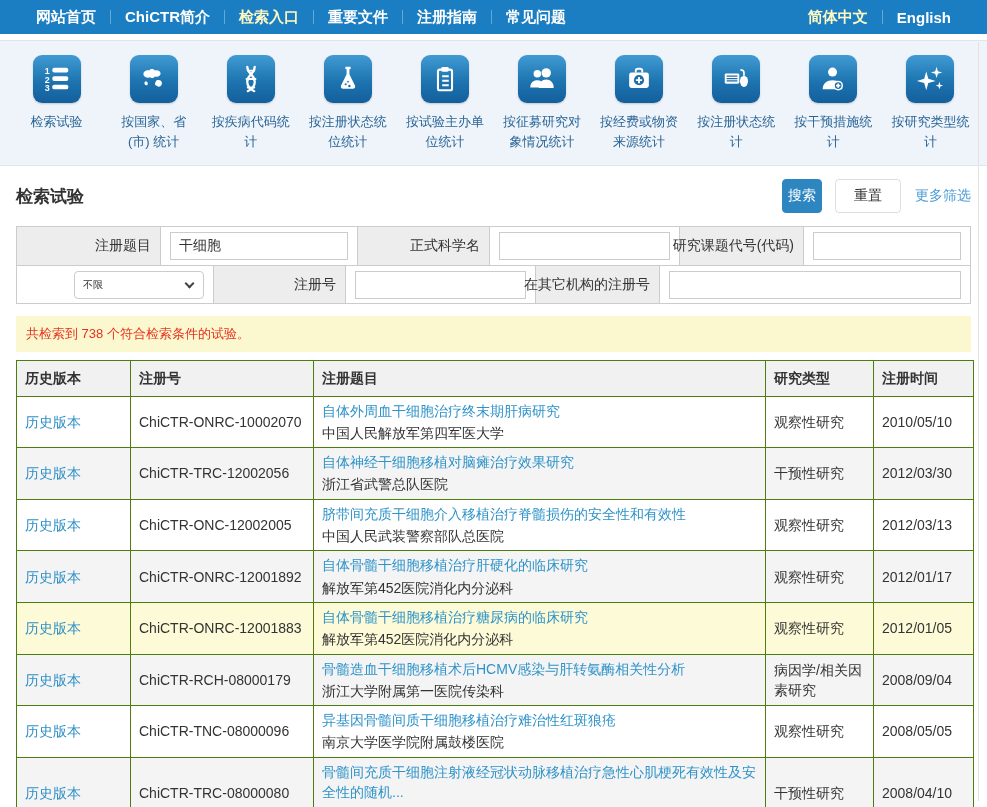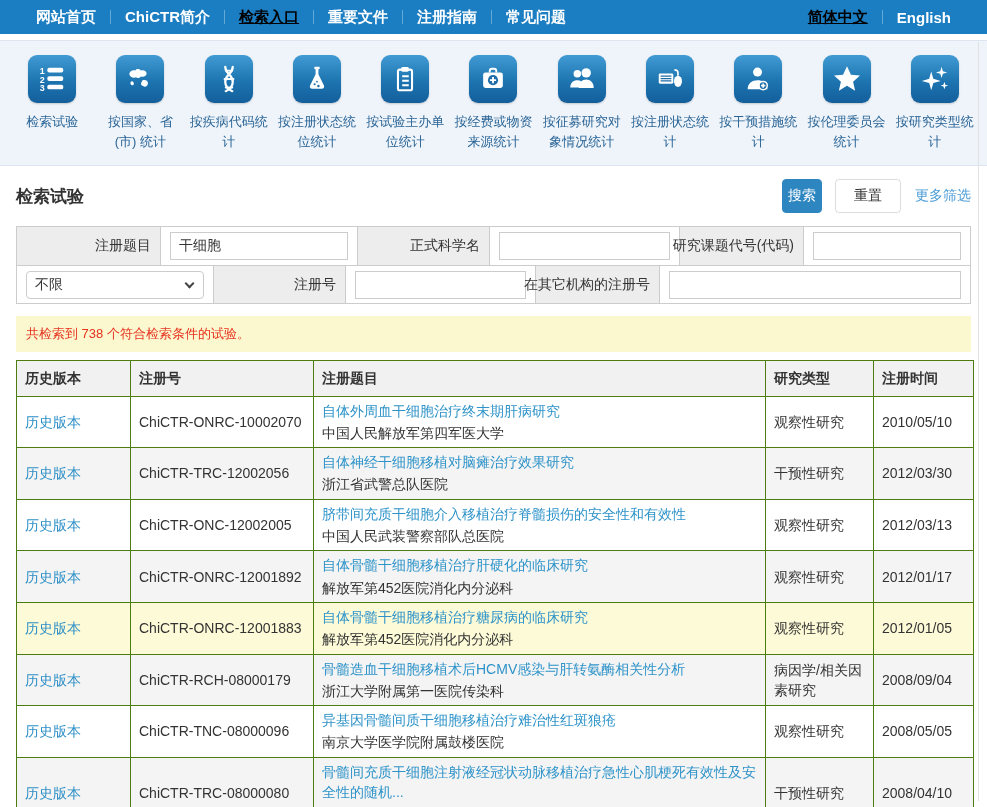--- a/index.html
+++ b/index.html
@@ -8,21 +8,21 @@
     width:987px; height:807px; overflow:hidden; position:relative;
     background:#fff; color:#333;
     font-family:"Liberation Sans","DejaVu Sans",sans-serif;
   }
   
   .navbar { height:34px; background:#1b7ec2; display:flex; align-items:center; padding:0 22px; }
   .nav-left, .nav-right { display:flex; align-items:center; }
   .nav-left { flex:1; }
   .nav-item { color:#fff; font-weight:bold; font-size:15px; padding:2px 14px; cursor:pointer; white-space:nowrap; }
   .nav-sep { width:1px; height:14px; background:#62a9d8; }
-  .nav-item.active { color:#000000;text-decoration:underline; }
+  .nav-item.active { color:#fef9c3; }
   
   .toolbar { margin-top:6px; background:#eef4fa; border-top:1px solid #dde6f0; border-bottom:1px solid #dde6f0;
              display:flex; padding:14px 8px 13px; }
   .tool { flex:1; display:flex; flex-direction:column; align-items:center; cursor:pointer; }
   .tool-icon { width:48px; height:48px; border-radius:9px;
                background:linear-gradient(180deg,#419bd3 0%,#1d74b0 55%,#135f9c 100%);
                box-shadow:0 1px 2px rgba(0,0,0,.18);
                display:flex; align-items:center; justify-content:center; }
   .tool-icon svg { width:30px; height:30px; display:block; }
   .tool-label { margin-top:9px; font-size:13px; color:#2a6496; text-align:center; line-height:1.55; white-space:pre-line; }
@@ -37,22 +37,22 @@
   .search-form { margin:2px 16px 0; border:1px solid #ccc; }
   .form-row { display:flex; height:38px; }
   .form-row + .form-row { border-top:1px solid #ccc; }
   .f-label { background:#ededed; border-right:1px solid #ccc; display:flex; align-items:center;
              justify-content:flex-end; padding-right:9px; font-size:14px; color:#333; white-space:nowrap; }
   .f-input { display:flex; align-items:center; padding:0 9px; background:#fff; }
   .f-input.bordered { border-right:1px solid #ccc; }
   .w-l1{width:144px;} .w-i1{width:197px;} .w-l2{width:132px;padding-left:40px;} .w-i2{width:190px;} .w-l3{width:124px;} .w-i3{flex:1;}
   .text-input { width:100%; height:28px; border:1px solid #ccc; border-radius:0; padding:0 8px; font-size:14px; color:#333;
                 font-family:inherit; outline:none; background:#fff; }
-  .select { width:100%; height:28px; border:1px solid #ccc; border-radius:4px; padding:0 22px 0 8px; font-size:14px;
-            background:#fff; position:relative; display:flex; align-items:center; cursor:pointer; }
+  .select { width:100%; height:28px; border:1px solid #ccc; border-radius:4px; padding:0 22px 0 8px; font-size:10px;
+            background:#fff; position:relative; display:flex; align-items:center; cursor:pointer;margin-left:48px; }
   .select .chev { position:absolute; right:10px; top:8px; width:7px; height:7px;
                   border-right:2px solid #444; border-bottom:2px solid #444; transform:rotate(45deg); }
   
   .result-msg { margin:12px 16px 4px; background:#fbf8cf; color:#e6321f; font-size:13px; padding:9px 10px; }
   
   table.results { margin:8px 16px 0; width:957px; border-collapse:collapse; table-layout:fixed; font-size:14px; }
   .results th, .results td { border:1px solid #4d7c0f; padding:4px 8px; text-align:left; vertical-align:middle; line-height:1.45; }
   .results th { background:#f1f1f1; font-weight:bold; color:#333; padding:7px 8px; }
   .results tr.even td { background:#f4f4f4; }
   .results tr.hl td { background:#fcfad7; }
@@ -159,49 +159,49 @@
           <rect x="12" y="3.2" width="8" height="5" rx="1.5" fill="#fff"></rect>
         </svg>
     </div>
     <div class="tool-label">按试验主办单
 位统计</div>
   </div>
 
   <div class="tool">
     <div class="tool-icon">
       <svg viewBox="0 0 32 32">
+          <g fill="#fff">
+            <circle cx="11" cy="10.5" r="4"></circle>
+            <path d="M3.5 25c0-5.2 3.4-7.6 7.5-7.6 1.6 0 3 .4 4.2 1.1L13 25z"></path>
+            <circle cx="20.5" cy="9.5" r="5"></circle>
+            <path d="M12.5 25.5c0-5.8 3.6-9 8-9s8 3.2 8 9z"></path>
+          </g>
+        </svg>
+    </div>
+    <div class="tool-label">按征募研究对
+象情况统计</div>
+  </div>
+
+  <div class="tool">
+    <div class="tool-icon">
+      <svg viewBox="0 0 32 32">
           <path d="M12.5 9V7.5A2.5 2.5 0 0 1 15 5h2a2.5 2.5 0 0 1 2.5 2.5V9" stroke="#fff" stroke-width="2" fill="none"></path>
           <rect x="5.5" y="9" width="21" height="16.5" rx="2.5" fill="#fff"></rect>
           <circle cx="16" cy="17.2" r="5.4" fill="#1d6da8"></circle>
           <path d="M15 13.9h2v2.3h2.3v2h-2.3v2.3h-2v-2.3h-2.3v-2H15z" fill="#fff"></path>
         </svg>
     </div>
     <div class="tool-label">按经费或物资
 来源统计</div>
   </div>
 
   <div class="tool">
     <div class="tool-icon">
       <svg viewBox="0 0 32 32">
           <g fill="#fff">
-            <circle cx="11" cy="10.5" r="4"></circle>
-            <path d="M3.5 25c0-5.2 3.4-7.6 7.5-7.6 1.6 0 3 .4 4.2 1.1L13 25z"></path>
-            <circle cx="20.5" cy="9.5" r="5"></circle>
-            <path d="M12.5 25.5c0-5.8 3.6-9 8-9s8 3.2 8 9z"></path>
-          </g>
-        </svg>
-    </div>
-    <div class="tool-label">按征募研究对
-象情况统计</div>
-  </div>
-
-  <div class="tool">
-    <div class="tool-icon">
-      <svg viewBox="0 0 32 32">
-          <g fill="#fff">
             <rect x="4" y="10" width="15.5" height="11" rx="1.5"></rect>
             <ellipse cx="24.5" cy="18.5" rx="4.3" ry="6"></ellipse>
             <path d="M24.5 12.5V9.5c0-2.2-1.6-3.2-3.8-3.2" stroke="#fff" stroke-width="1.8" fill="none"></path>
           </g>
           <g stroke="#1d6da8" stroke-width="1.3" fill="none">
             <path d="M6 13h11.5M6 15.5h11.5M6 18h11.5"></path>
           </g>
         </svg>
     </div>
     <div class="tool-label">按注册状态统
@@ -216,29 +216,20 @@
             <path d="M5 27c0-6.6 4.7-9.6 10.5-9.6S26 20.4 26 27z"></path>
           </g>
           <circle cx="21.5" cy="23" r="4.4" fill="#1d6da8" stroke="#fff" stroke-width="1.6"></circle>
           <path d="M20.6 20.7h1.8v1.4h1.4v1.8h-1.4v1.4h-1.8v-1.4h-1.4v-1.8h1.4z" fill="#fff"></path>
         </svg>
     </div>
     <div class="tool-label">按干预措施统
 计</div>
   </div>
 
-  <div class="tool">
-    <div class="tool-icon">
-      <svg viewBox="0 0 32 32">
-          <polygon fill="#fff" points="16,2.5 20.2,11.4 29.8,12.3 22.5,18.8 24.7,28.5 16,23.3 7.3,28.5 9.5,18.8 2.2,12.3 11.8,11.4"></polygon>
-        </svg>
-    </div>
-    <div class="tool-label">按伦理委员会
-统计</div>
-  </div>
 
   <div class="tool">
     <div class="tool-icon">
       <svg viewBox="0 0 32 32">
           <g fill="#fff">
             <path d="M12 8l2.2 7.8L22 18l-7.8 2.2L12 28l-2.2-7.8L2 18l7.8-2.2z"></path>
             <path d="M23 3l1.4 4.6L29 9l-4.6 1.4L23 15l-1.4-4.6L17 9l4.6-1.4z"></path>
             <path d="M26 19l1 3 3 1-3 1-1 3-1-3-3-1 3-1z"></path>
           </g>
         </svg>

